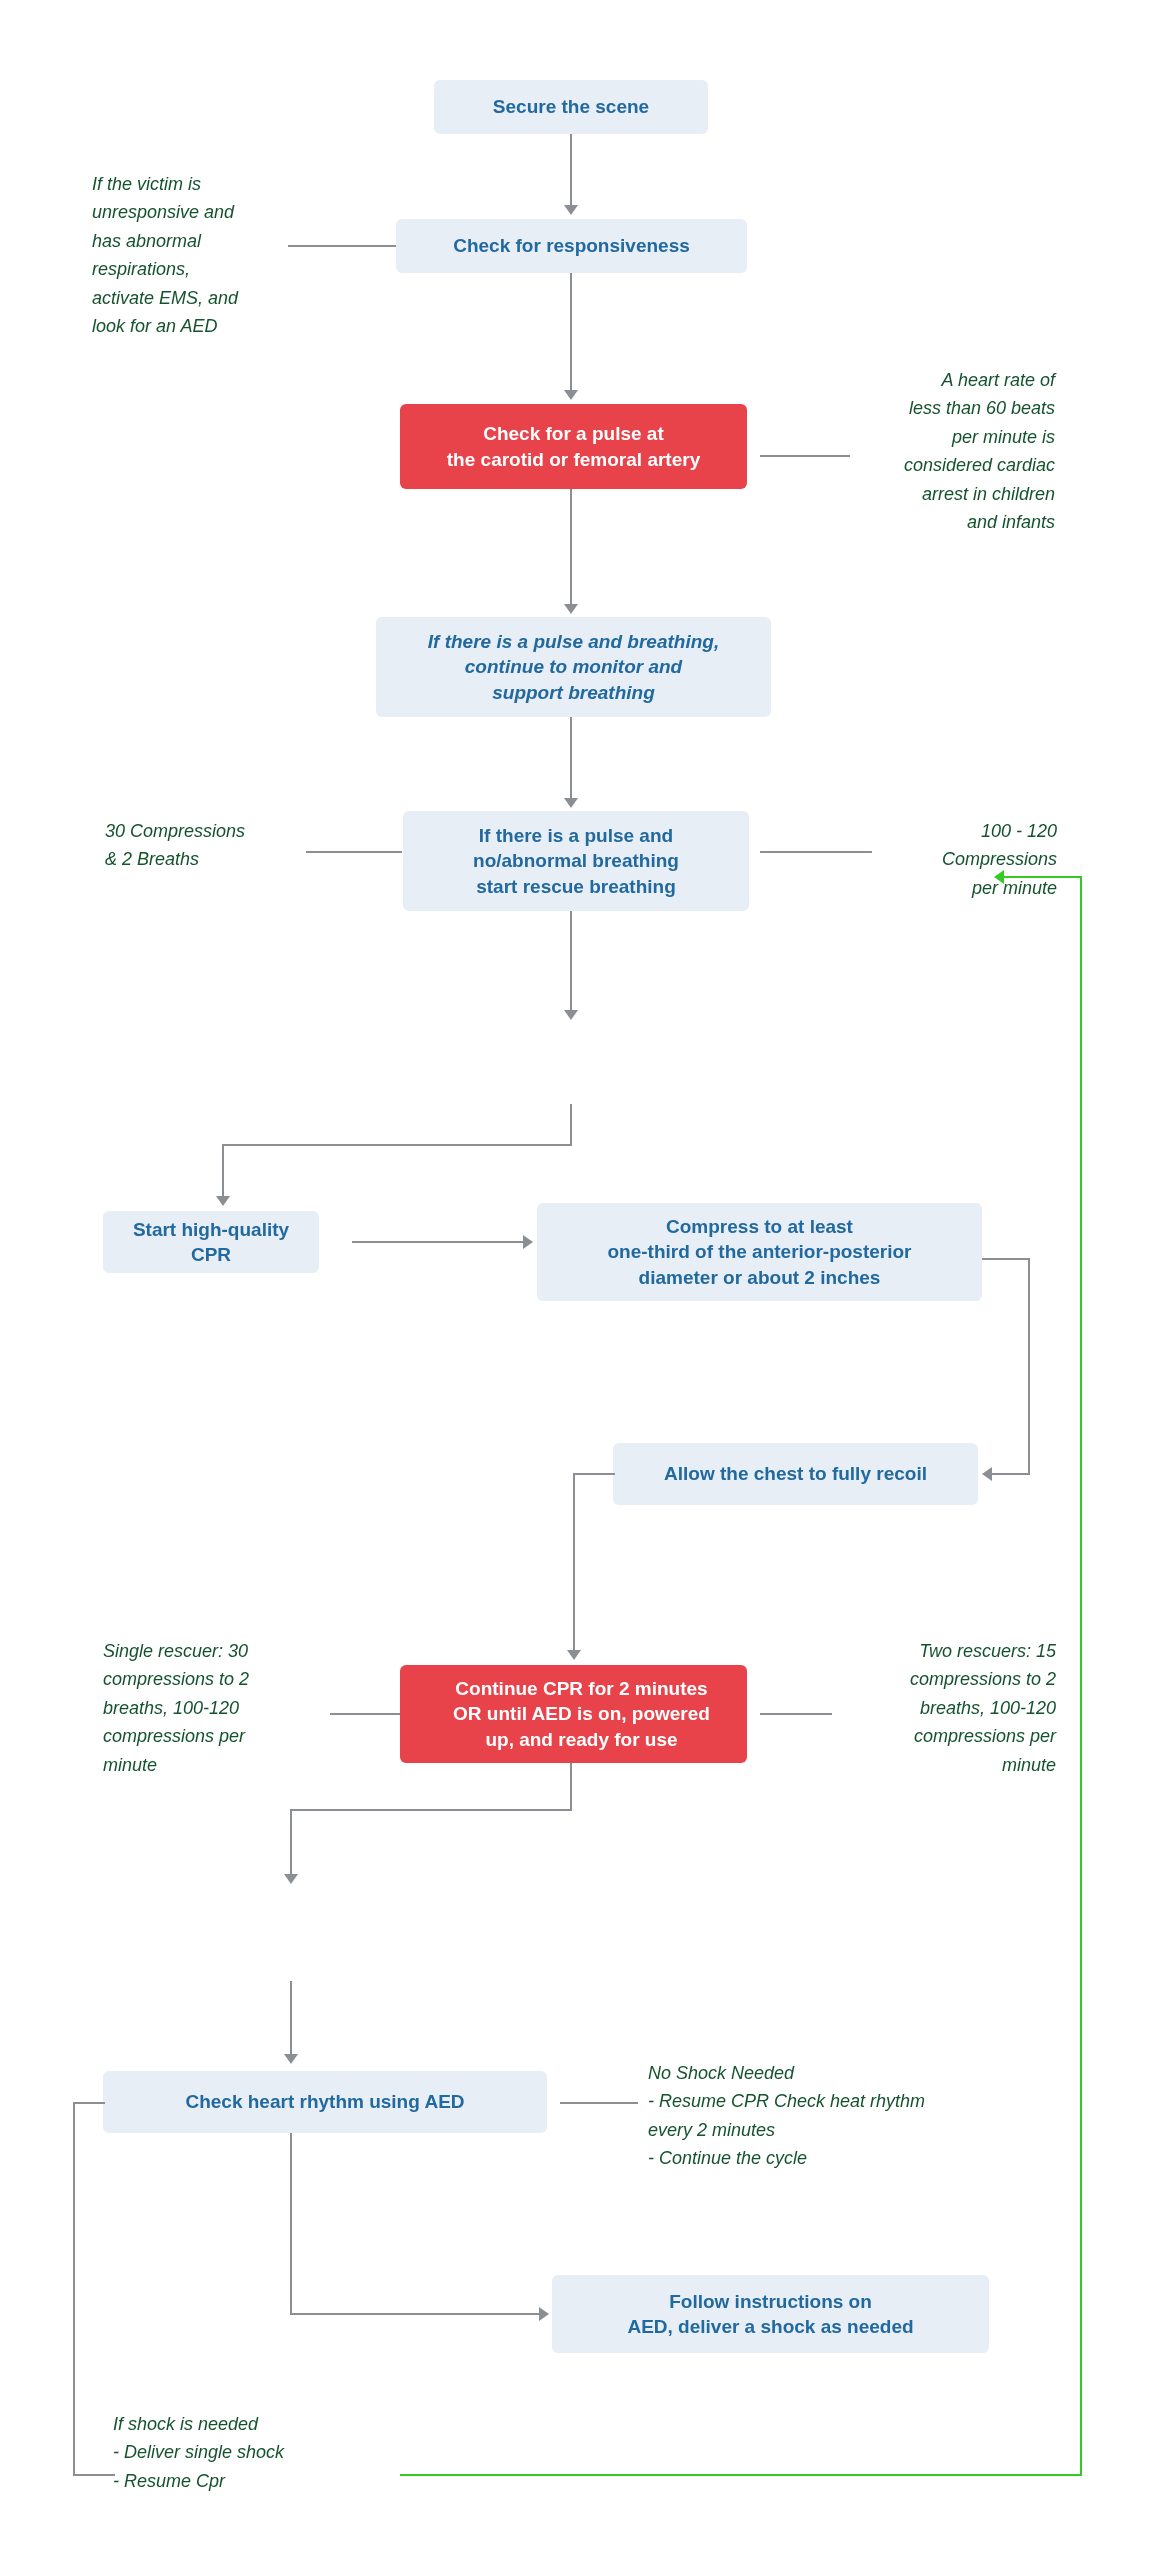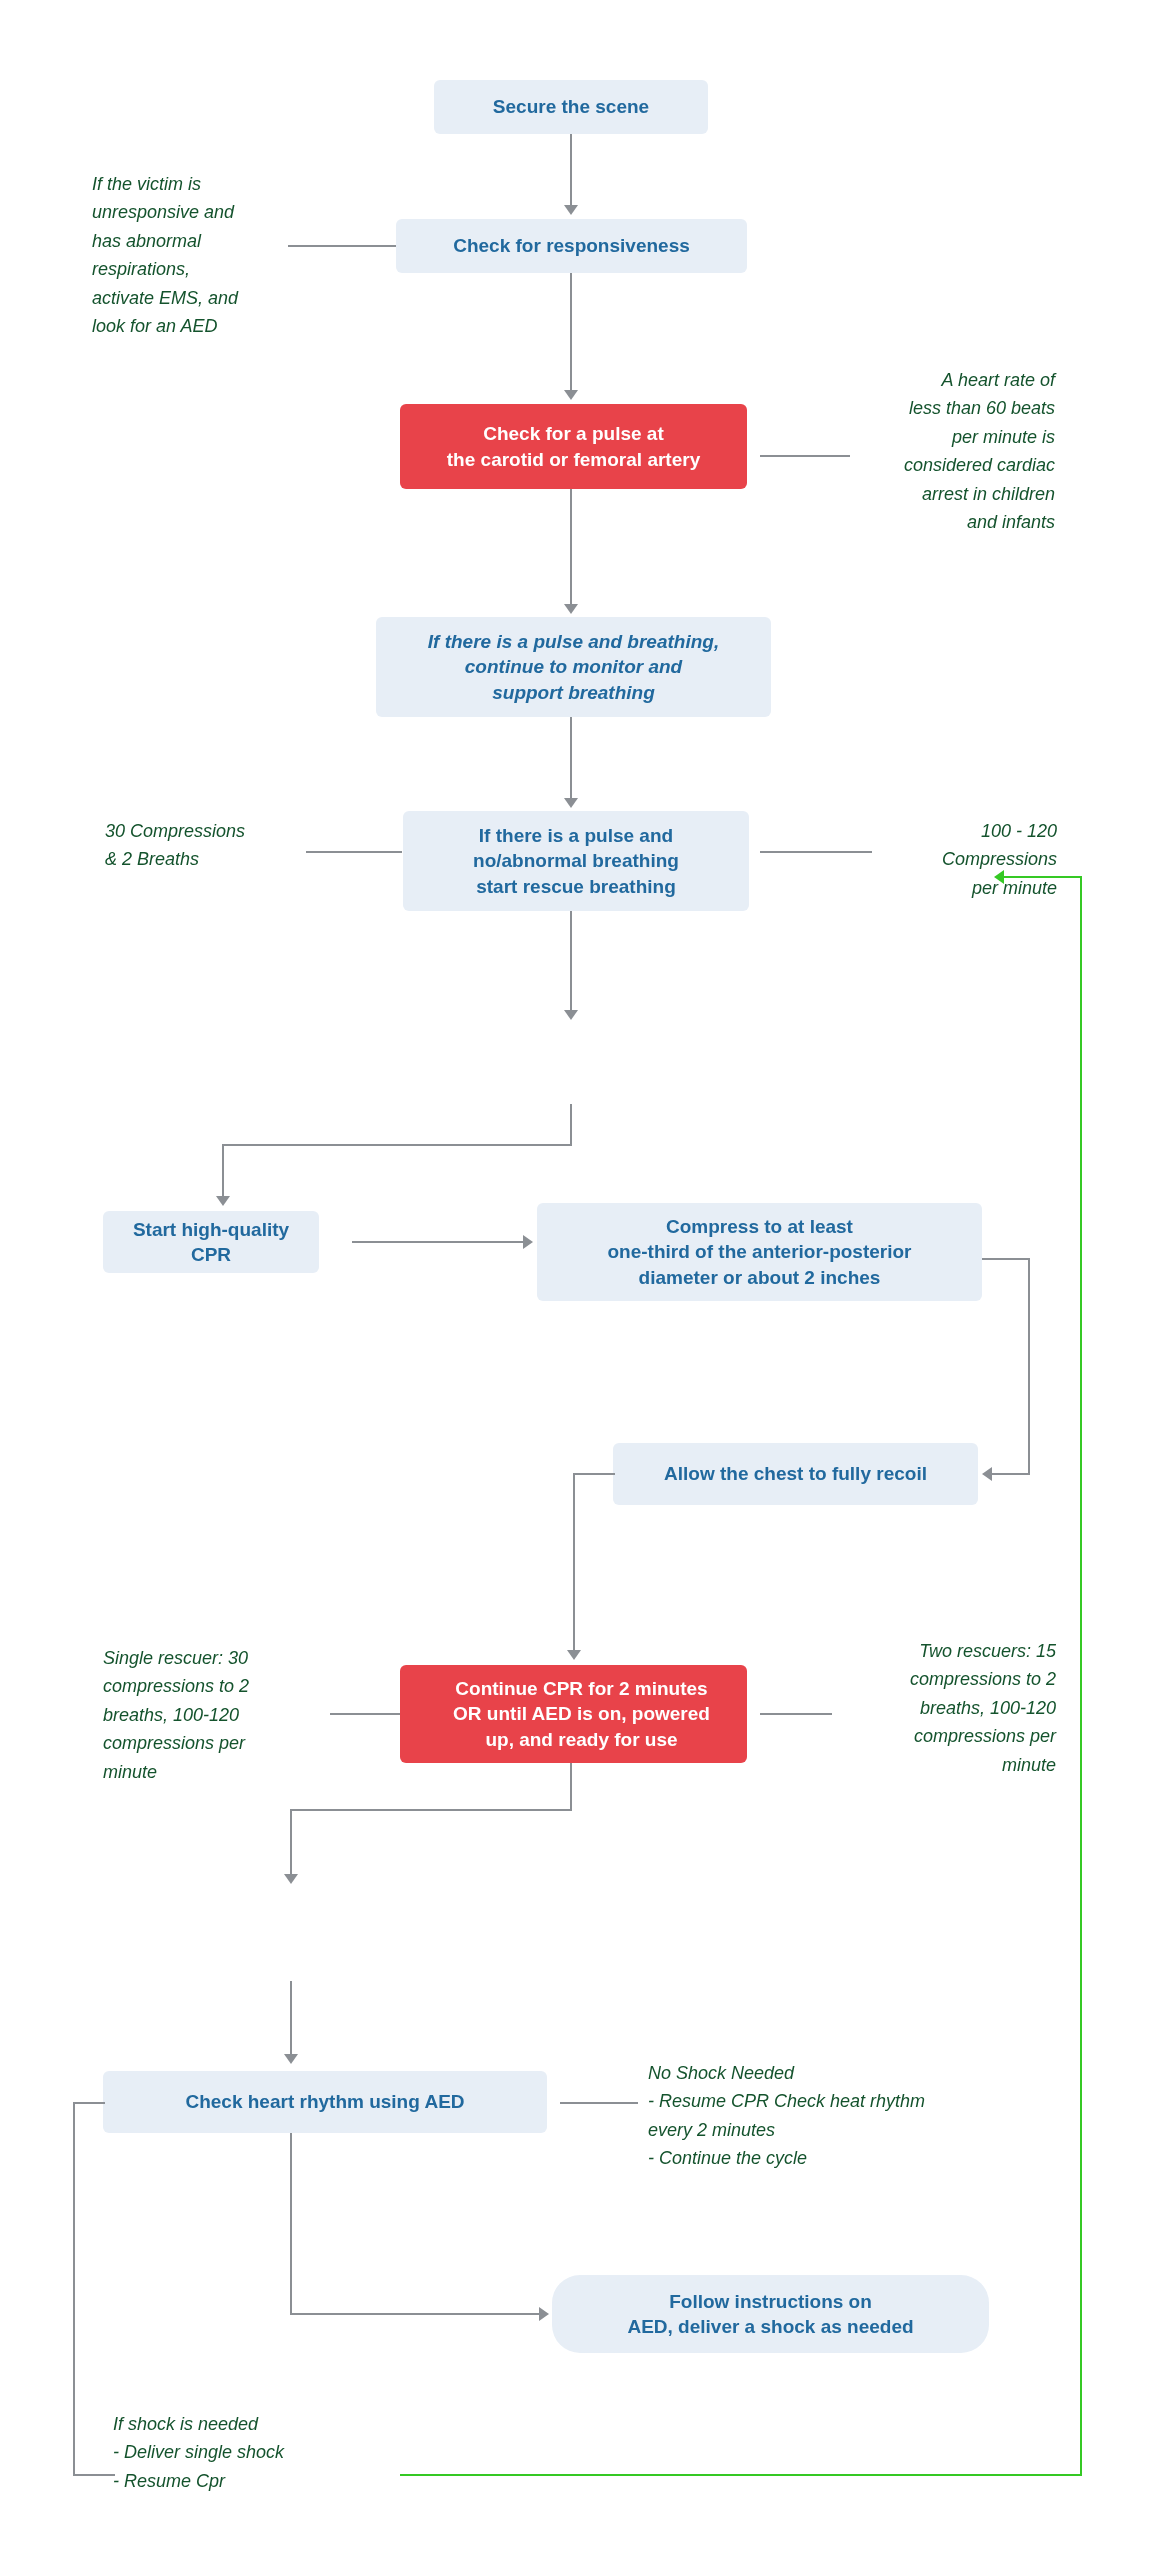--- a/index.html
+++ b/index.html
@@ -85,21 +85,21 @@
 
   <div class="box light" style="left:613px;top:1443px;width:365px;height:62px;font-size:19px;">Allow the chest to fully recoil</div>
 
   <div class="box red" style="left:400px;top:1665px;width:347px;height:98px;font-size:19px;padding-left:30px;">Continue CPR for 2 minutes
 OR until AED is on, powered
 up, and ready for use</div>
 
 
   <div class="box light" style="left:103px;top:2071px;width:444px;height:62px;font-size:19px;">Check heart rhythm using AED</div>
 
-  <div class="box light" style="left:552px;top:2275px;width:437px;height:78px;font-size:19px;border-radius:28px;">Follow instructions on
+  <div class="box light" style="left:552px;top:2275px;width:437px;height:78px;font-size:19px;">Follow instructions on
 AED, deliver a shock as needed</div>
 
   <div class="note left" style="left:92px;top:170px;width:215px;font-size:18px;">If the victim is
 unresponsive and
 has abnormal
 respirations,
 activate EMS, and
 look for an AED</div>
 
   <div class="note right" style="left:840px;top:366px;width:215px;font-size:18px;">A heart rate of
@@ -109,21 +109,21 @@
 arrest in children
 and infants</div>
 
   <div class="note left" style="left:105px;top:817px;width:210px;font-size:18px;">30 Compressions
 &amp; 2 Breaths</div>
 
   <div class="note right" style="left:895px;top:817px;width:162px;font-size:18px;">100 - 120
 Compressions
 per minute</div>
 
-  <div class="note left" style="left:103px;top:1637px;width:210px;font-size:18px;margin-top:7px;">Single rescuer: 30
+  <div class="note left" style="left:103px;top:1637px;width:210px;font-size:18px;">Single rescuer: 30
 compressions to 2
 breaths, 100-120
 compressions per
 minute</div>
 
   <div class="note right" style="left:848px;top:1637px;width:208px;font-size:18px;">Two rescuers: 15
 compressions to 2
 breaths, 100-120
 compressions per
 minute</div>

